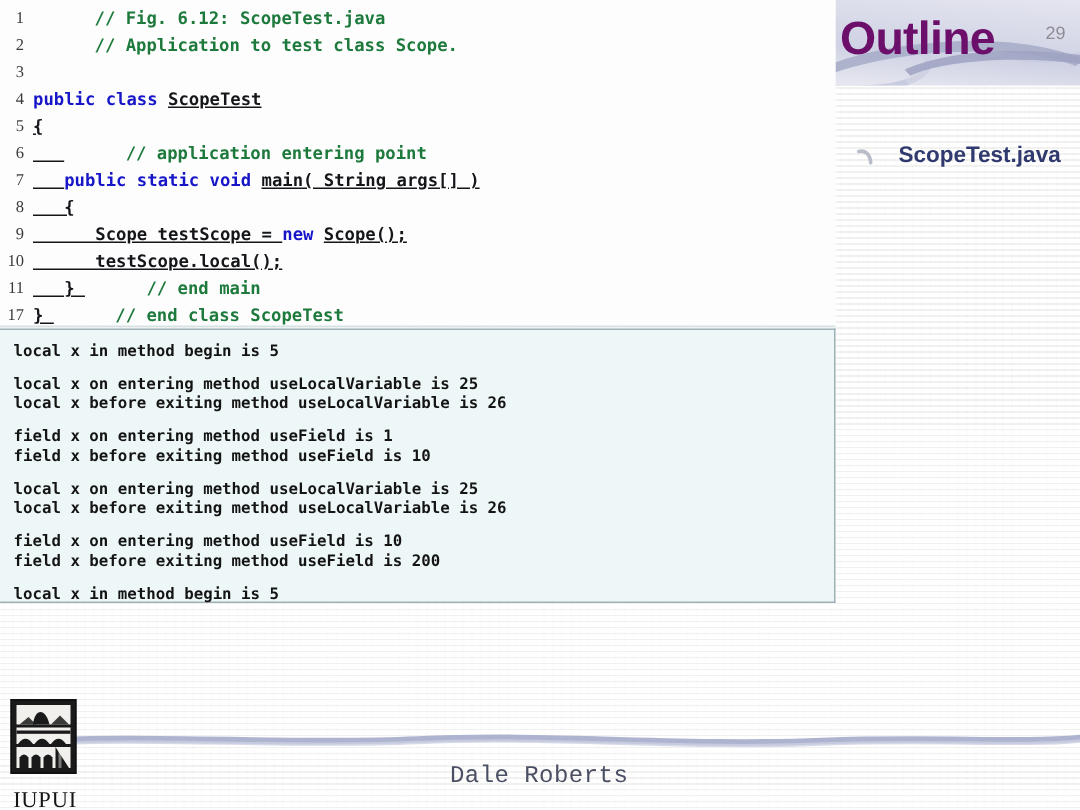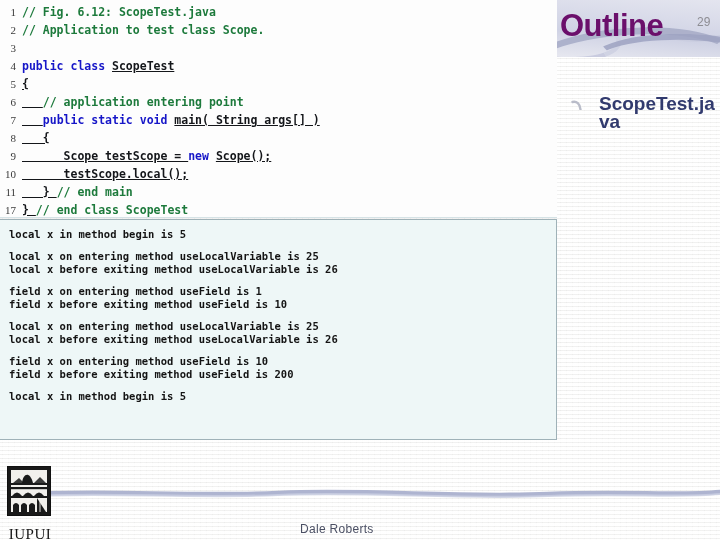--- a/index.html
+++ b/index.html
@@ -121,21 +121,21 @@
     left: 1px;
     top: 3px;
     width: 14px;
     height: 12px;
     overflow: hidden;
   }
   .outline-label {
     display: block;
     font-family: "Liberation Sans", sans-serif;
     font-weight: bold;
-    font-size: 19px;
+    font-size: 15px;
     line-height: 18px;
     color: #313a6e;
     word-break: break-all;
   }
 
   
   #code-panel {
     position: absolute;
     left: 0px;
     top: 0px;
@@ -164,30 +164,30 @@
     font-family: "Liberation Serif", serif;
     font-size: 11px;
     box-sizing: border-box;
   }
   .code-text {
     color: #14161a;
     font-weight: bold;
     white-space: pre;
   }
   .kw  { color: #1616c8; }
-  .cmt { color: #1d7a3c; }
+  .cmt { color: #1d7a3c; margin-left: 41px; }
   .pl  { color: #14161a; text-decoration: underline; }
 
   
   #console-panel {
     position: absolute;
     left: 0px;
     top: 219px;
     width: 557px;
-    height: 221px;
+    height: 183px;
     background: #eef7f7;
     border: 1px solid #9fb2b8;
     border-left: none;
     box-sizing: border-box;
     padding: 8px 0 0 9px;
   }
   .out-line {
     font-family: "DejaVu Sans Mono", monospace;
     font-weight: bold;
     font-size: 10.5px;
@@ -205,23 +205,23 @@
     top: 486px;
     width: 712px;
     height: 16px;
     overflow: hidden;
   }
 
   
   #footer-author {
     position: absolute;
     left: 300px;
-    top: 522px;
-    font-family: Liberation Sans, sans-serif;
-    font-size: 12px;
+    top: 508px;
+    font-family: Liberation Mono, monospace;
+    font-size: 16px;
     color: #4a4f63;
     letter-spacing: 0.3px;
   }
 
   
   #logo {
     position: absolute;
     left: 7px;
     top: 466px;
     width: 46px;

